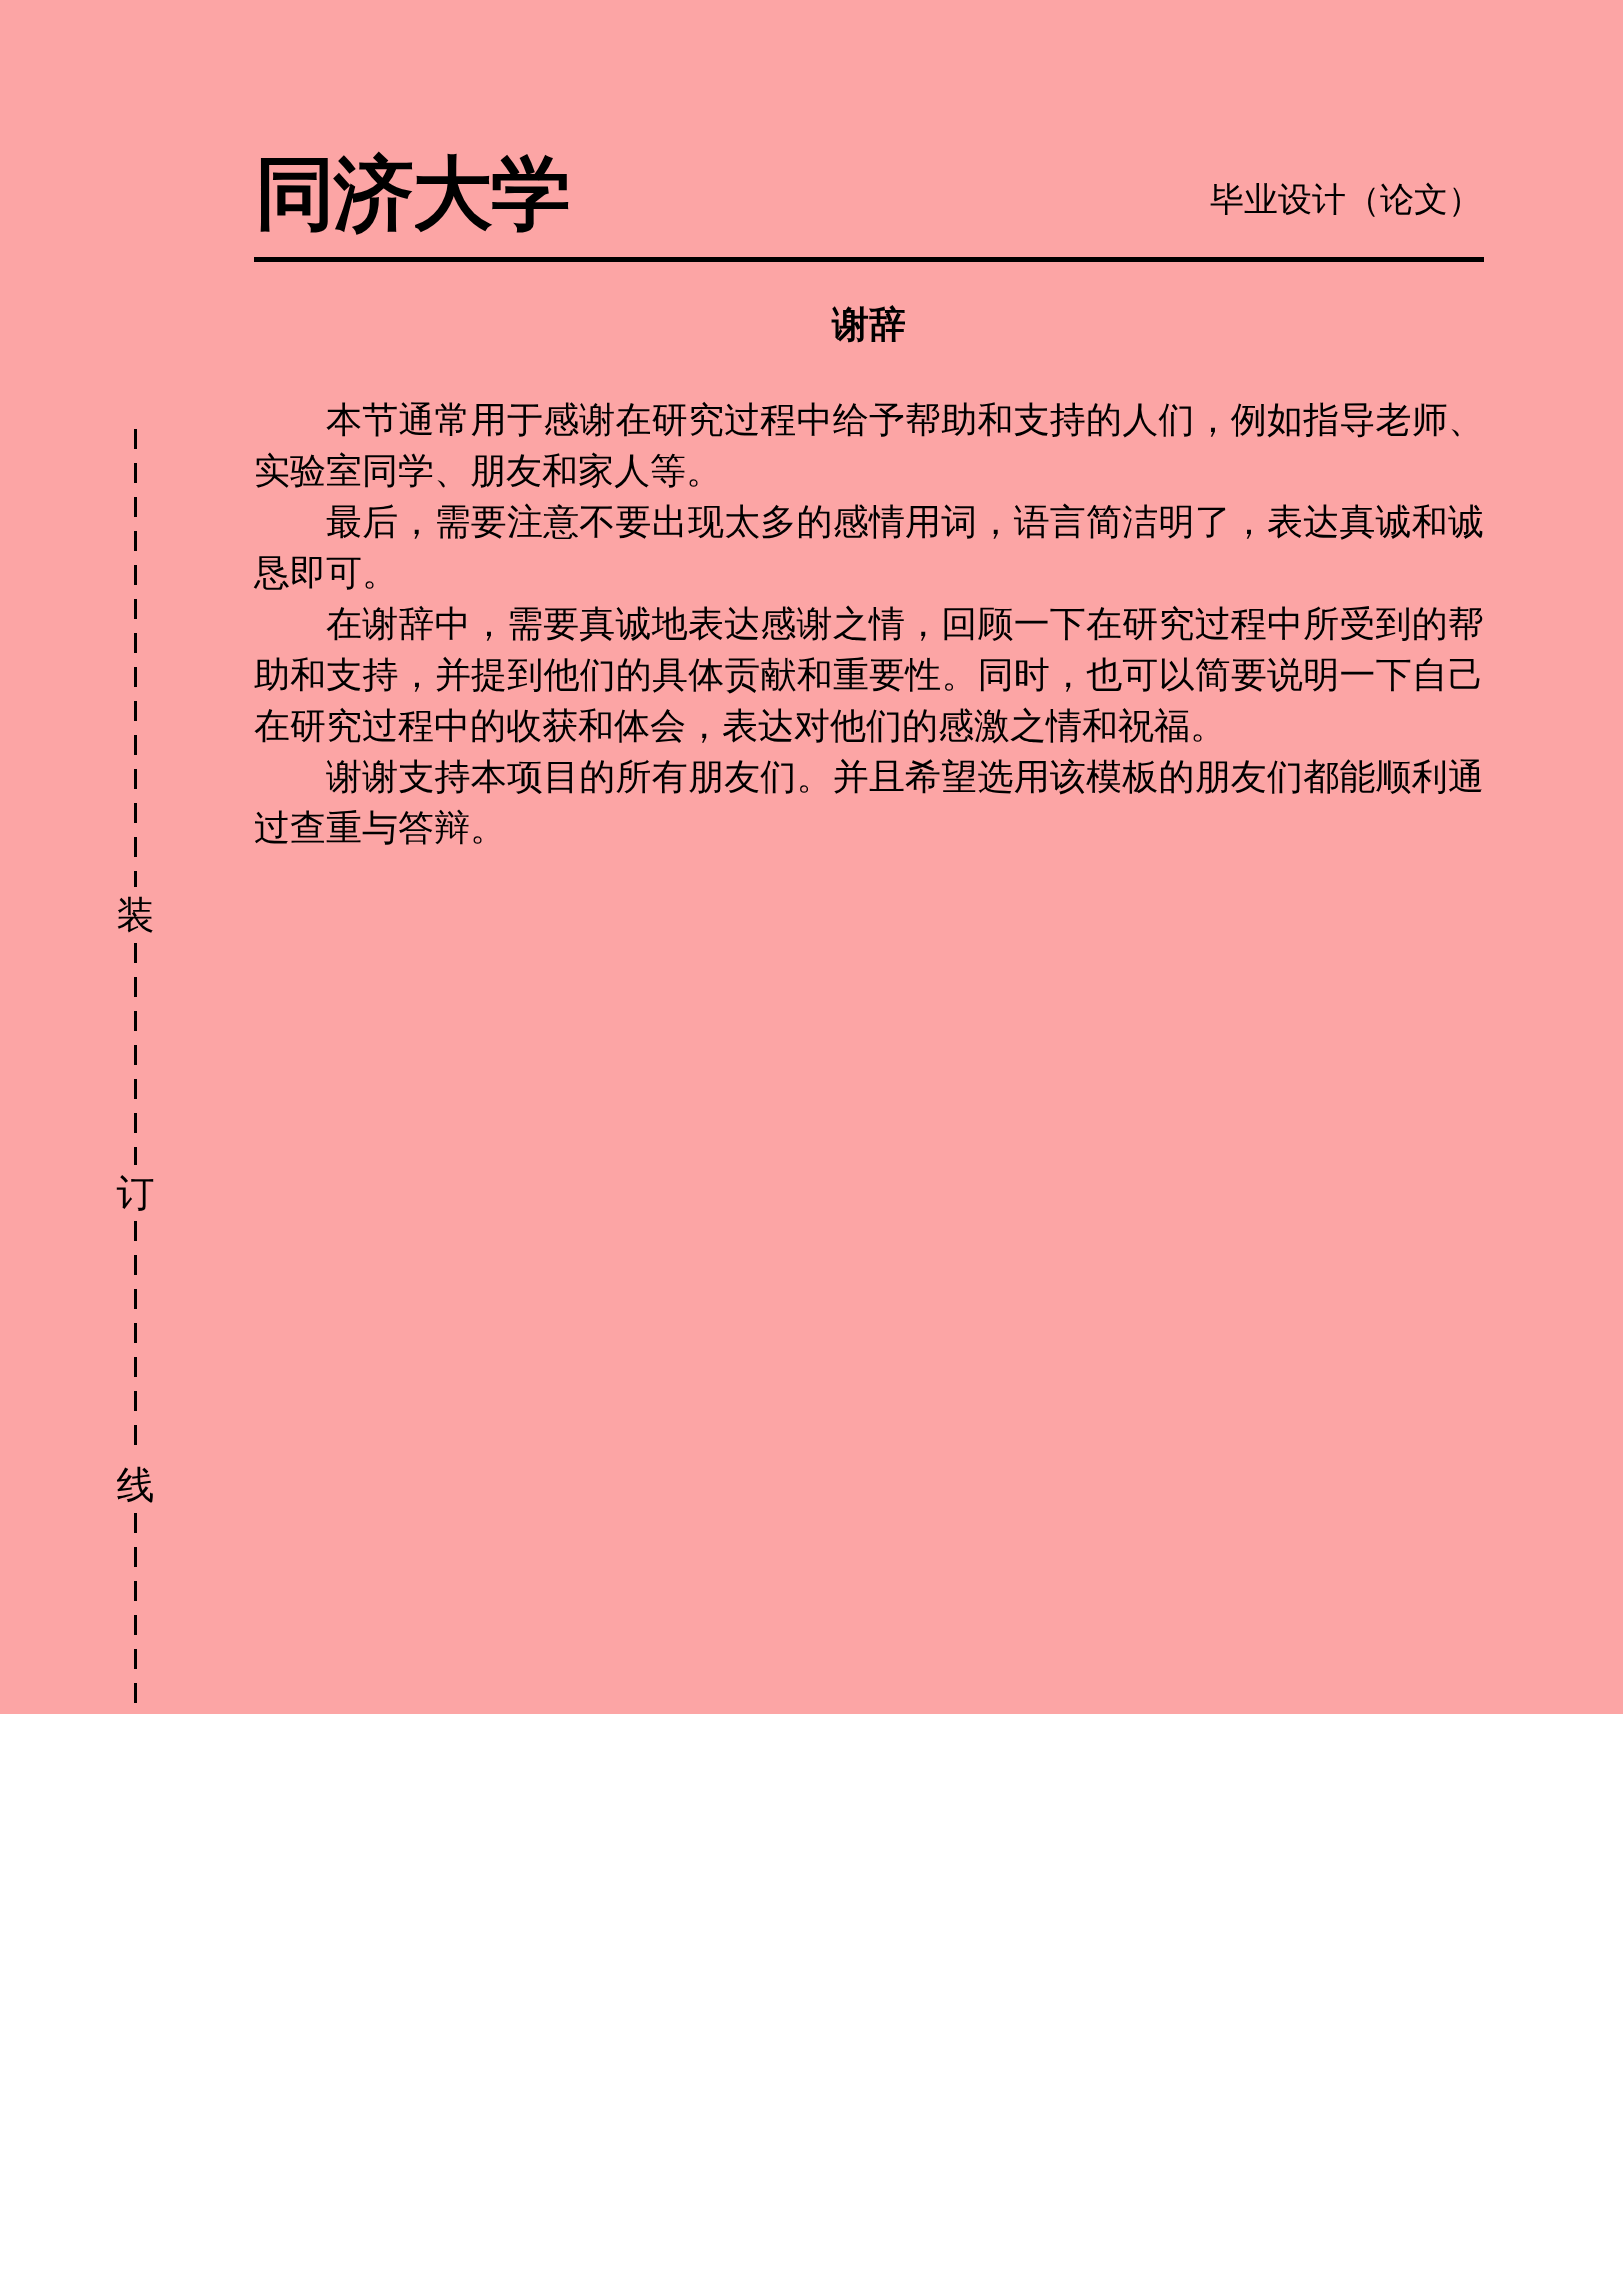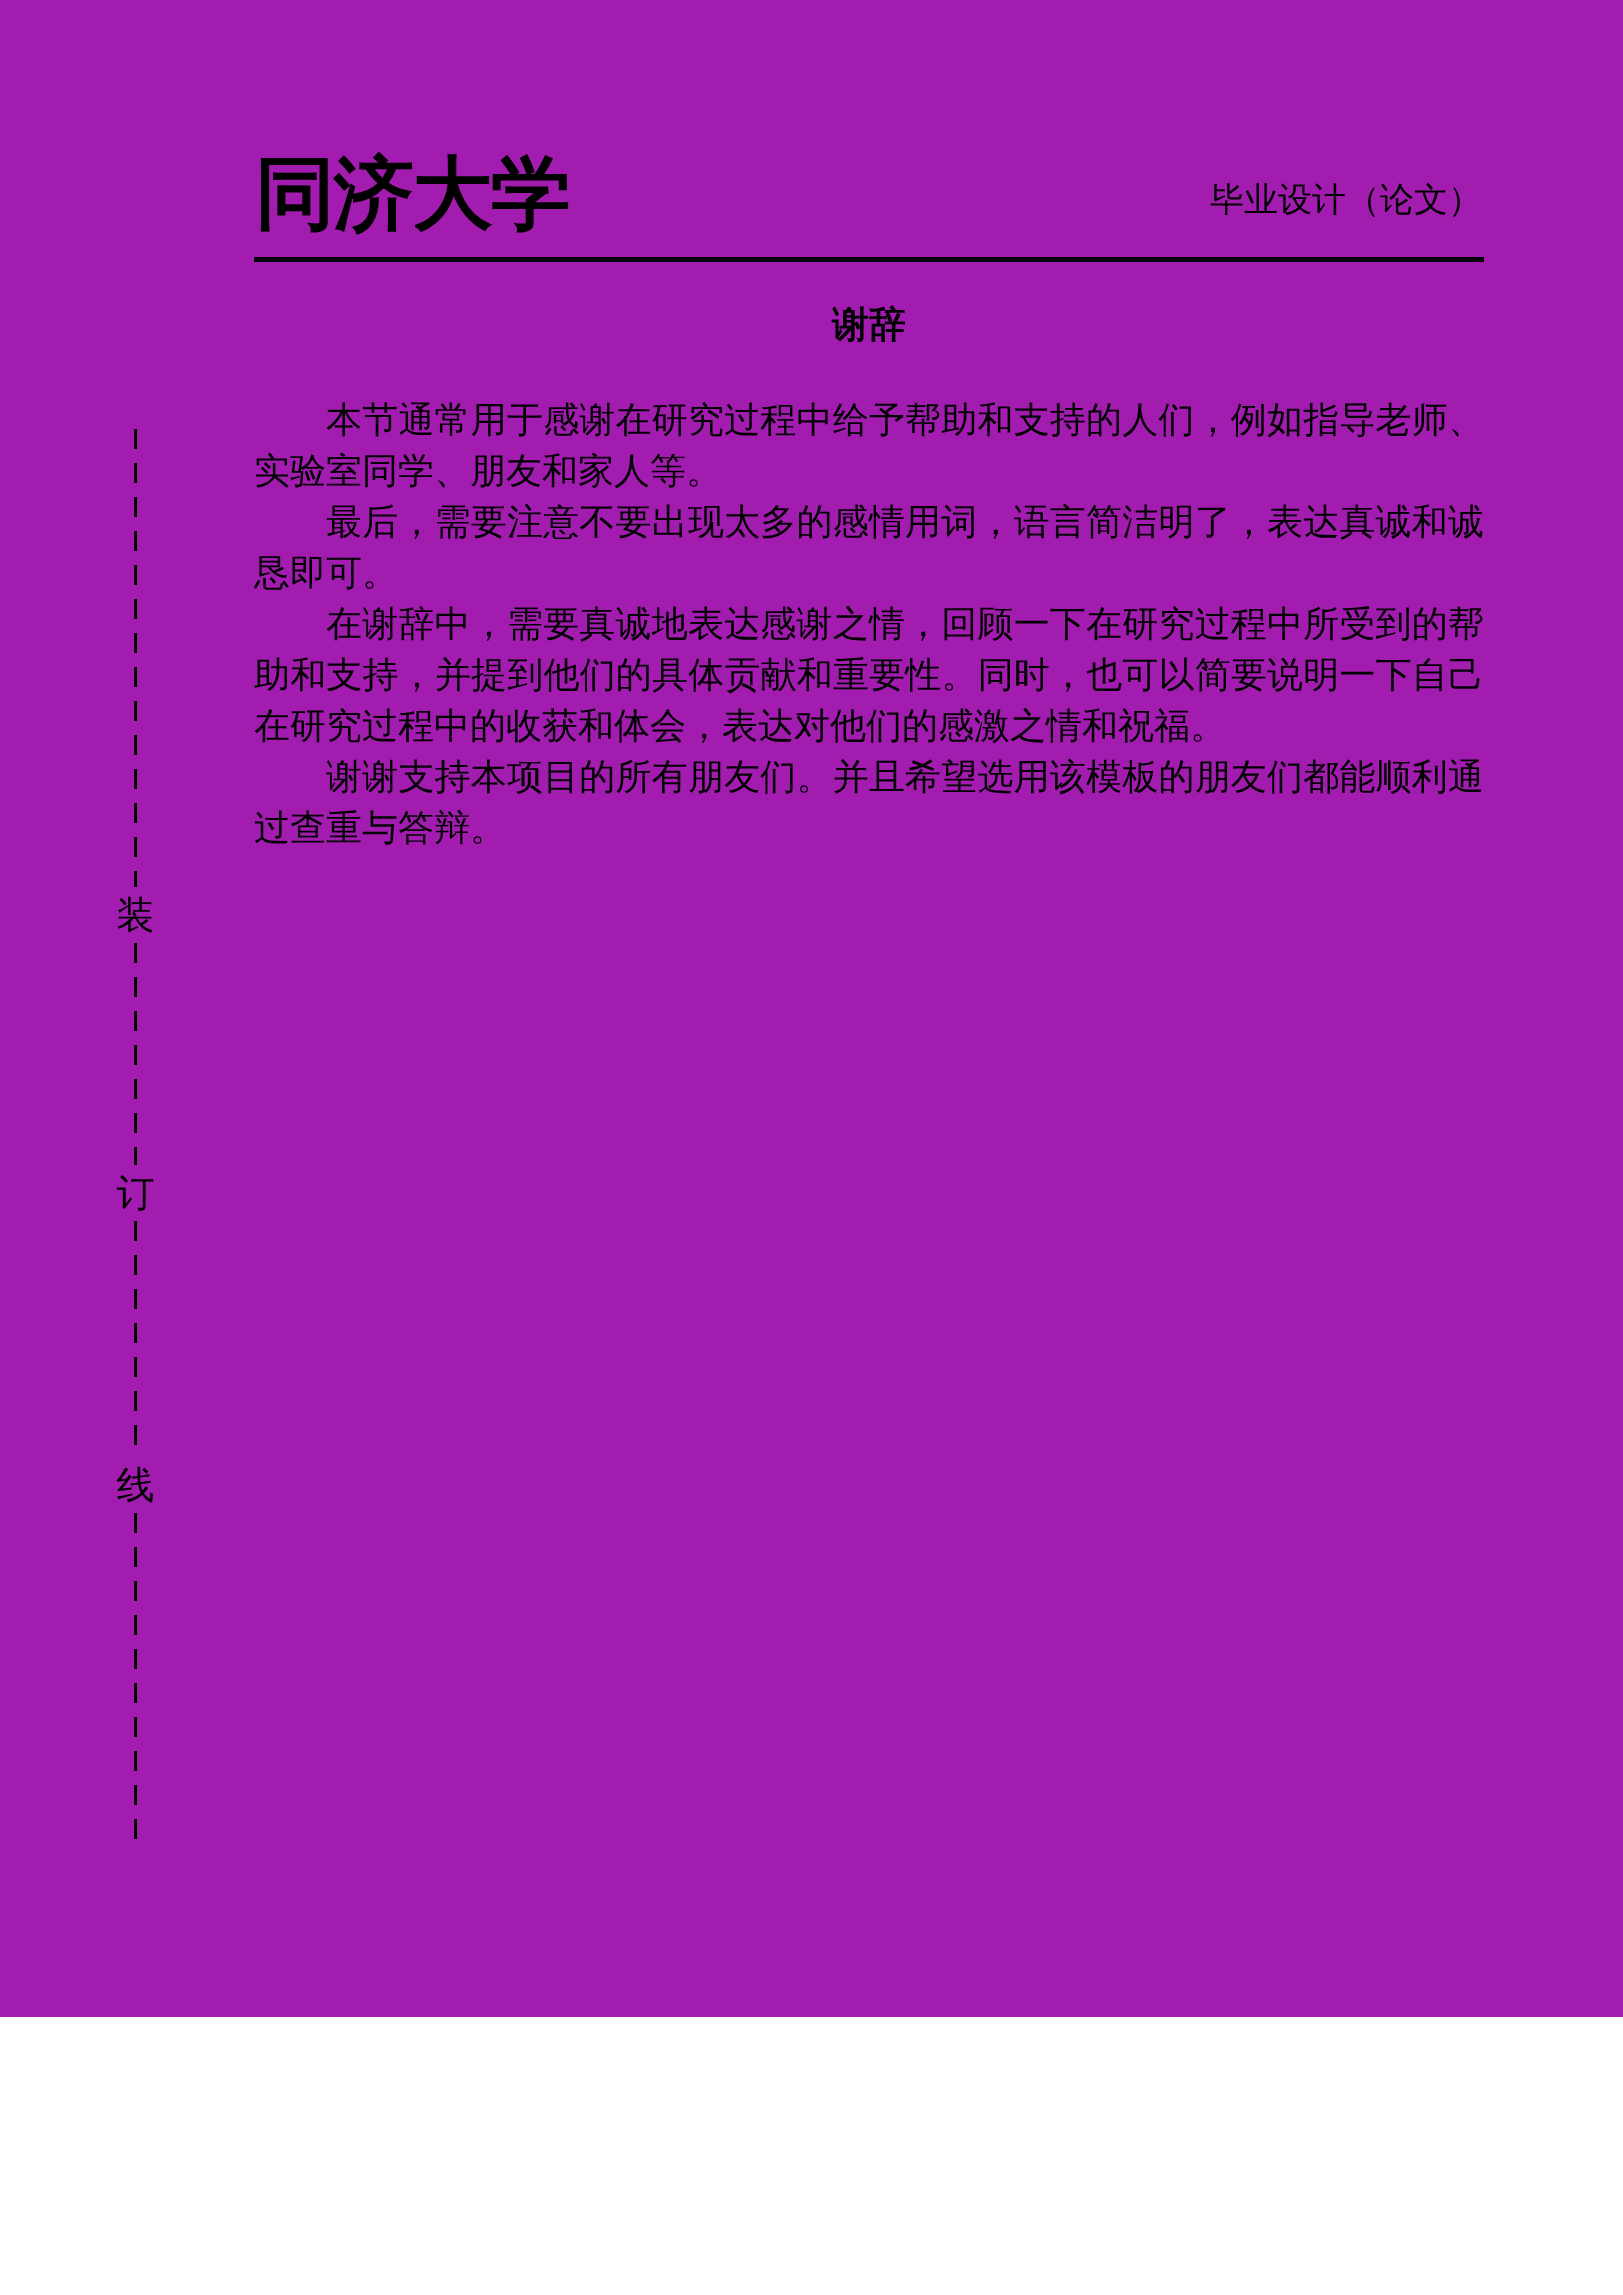--- a/index.html
+++ b/index.html
@@ -1,21 +1,21 @@
 <!DOCTYPE html>
 <html style="font-size:10.5px"><head>
 <meta charset="utf-8">
 <style>
   * { margin: 0; padding: 0; box-sizing: border-box; }
   html, body { background: #ffffff; }
   .page {
     position: relative;
     width: 1623px;
-    height: 2017px;
-    background: #a21caf;
+    height: 1714px;
+    background: #fca5a5;
     color: #000000;
     font-family: "Liberation Serif", "DejaVu Serif", serif;
     overflow: hidden;
   }
 
   
   .logo {
     position: absolute;
     left: 255px;
     top: 145px;

